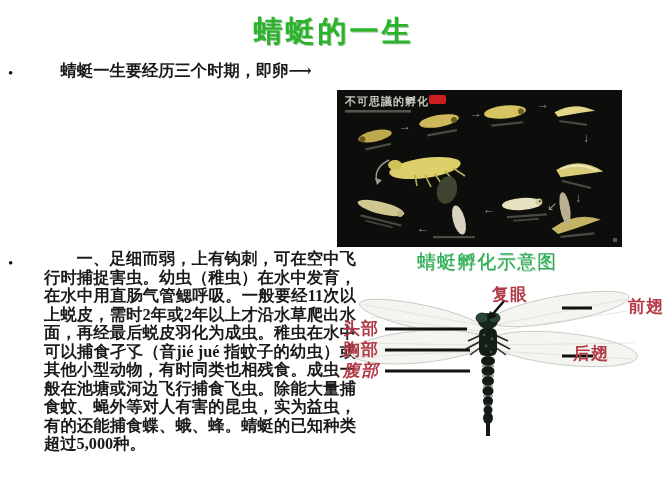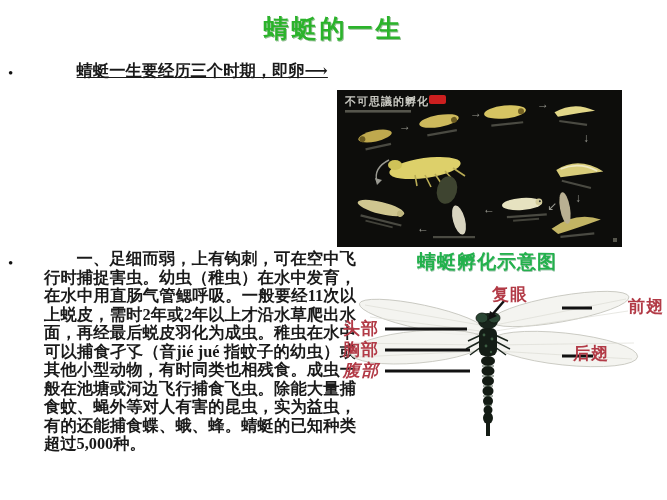--- a/index.html
+++ b/index.html
@@ -4,50 +4,50 @@
 <style>
   html,body{margin:0;padding:0;background:#ffffff;}
   .slide{
     position:relative;width:667px;height:500px;margin:0 auto;
     background:#ffffff;outline:1px solid #d9d9d9;overflow:hidden;
     font-family:"Liberation Serif","DejaVu Serif",serif;color:#1a1a1a;
   }
   .abs{position:absolute;}
   .page-title{
     top:12px;left:0;width:100%;text-align:center;
-    font-size:25px;font-weight:bold;letter-spacing:3px;color:#2bb32b;
+    font-size:29px;font-weight:bold;letter-spacing:3px;color:#2bb32b;
     text-shadow:1px 1px 0 rgba(20,110,20,.45);
   }
   .bullet-marker{font-size:15px;color:#111;line-height:1;}
   .para{font-size:16.3px;text-align:justify;font-weight:600;}
   .intro-line{text-indent:2em;line-height:22px;}
   .body1{line-height:20.8px;}
   .body2{line-height:18.5px;text-indent:2em;}
   .fig-caption{
-    text-align:center;font-size:19px;font-weight:bold;color:#22b14c;
+    text-align:center;font-size:19px;font-weight:normal;color:#22b14c;
     letter-spacing:1px;text-shadow:0.5px 0.5px 0 rgba(15,110,50,.4);
   }
   .anat-label{
     font-size:17px;font-weight:bold;color:#b23a46;letter-spacing:1px;line-height:1.1;
   }
   .footer{
     top:455px;left:0;width:100%;text-align:center;
     font-size:13px;color:#4a4a4a;letter-spacing:2px;
   }
   svg text{font-family:"Liberation Sans","DejaVu Sans",sans-serif;}
 </style>
 </head>
 <body>
 
 <div class="slide">
 
   <div class="abs page-title">蜻蜓的一生</div>
 
   <div class="abs bullet-marker" style="left:8px;top:66px;">•</div>
-  <div class="abs para intro-line" style="left:44px;top:60px;width:310px;text-decoration:underline;">蜻蜓一生要经历三个时期，即卵⟶</div>
+  <div class="abs para intro-line" style="left:28px;top:60px;width:310px;">蜻蜓一生要经历三个时期，即卵⟶</div>
 
   <div class="abs bullet-marker" style="left:8px;top:256px;">•</div>
   <div class="abs para body2" style="left:28px;top:250px;width:312px;margin-left:16px;">一、足细而弱，上有钩刺，可在空中飞行时捕捉害虫。幼虫（稚虫）在水中发育，在水中用直肠气管鳃呼吸。一般要经11次以上蜕皮，需时2年或2年以上才沿水草爬出水面，再经最后蜕皮羽化为成虫。稚虫在水中可以捕食孑孓（音jié jué 指蚊子的幼虫）或其他小型动物，有时同类也相残食。成虫一般在池塘或河边飞行捕食飞虫。除能大量捕食蚊、蝇外等对人有害的昆虫，实为益虫，有的还能捕食蝶、蛾、蜂。蜻蜓的已知种类超过5,000种。</div>
 
   <svg class="abs" style="left:337px;top:90px;" width="285" height="157" viewBox="0 0 285 157">
     <rect x="0" y="0" width="285" height="157" fill="#0d0d0b"></rect>
     <text x="8" y="15" font-size="11" font-weight="bold" fill="#c9c9c2" letter-spacing="1">不可思議的孵化</text>
     <rect x="92" y="5" width="17" height="9" rx="2" fill="#cc1f1f"></rect>
     <rect x="8" y="20" width="66" height="2.6" fill="#55554c"></rect>
 

